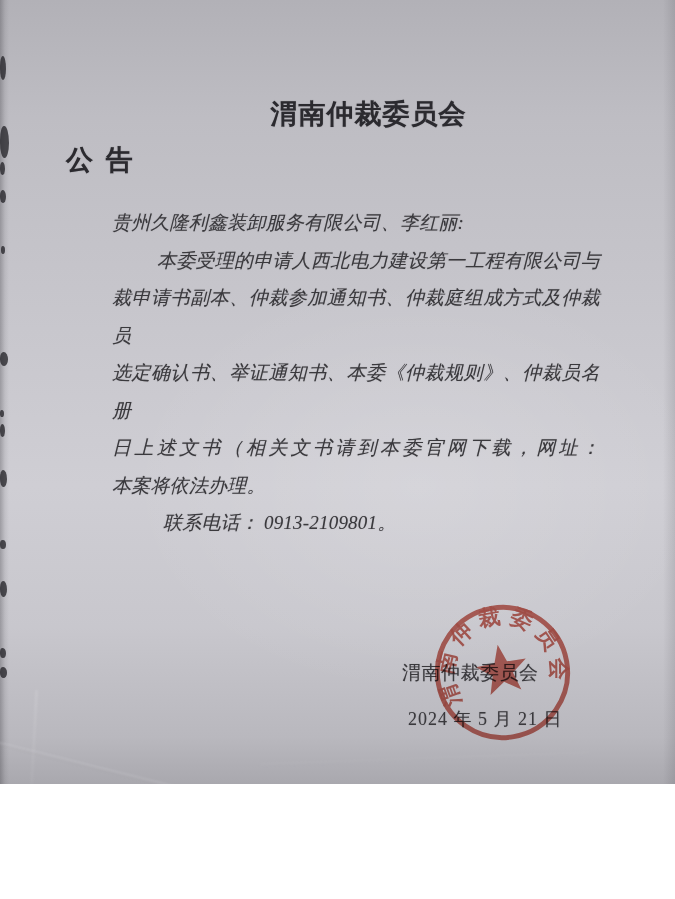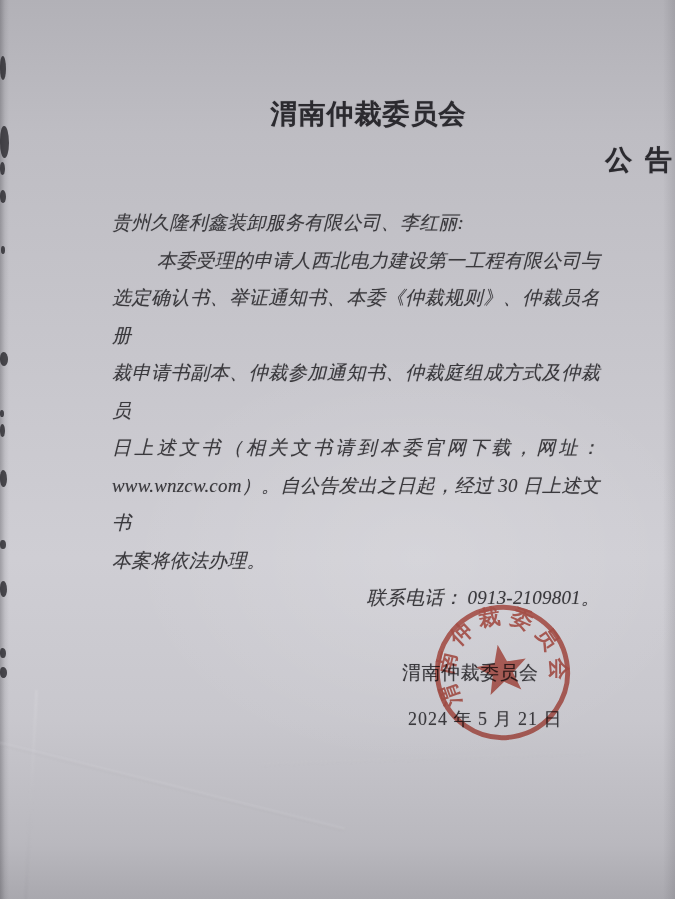--- a/index.html
+++ b/index.html
@@ -1,19 +1,19 @@
 <!DOCTYPE html>
 <html><head>
 <meta charset="utf-8">
 <style>
   html,body { margin:0; padding:0; }
   .page {
     position: relative;
     width: 675px;
-    height: 899px;
+    height: 784px;
     overflow: hidden;
     font-family: "Liberation Serif", "DejaVu Serif", serif;
     background:
       radial-gradient(ellipse 420px 300px at 62% 62%, rgba(255,255,255,0.14), rgba(255,255,255,0) 70%),
       linear-gradient(180deg, #b2b1b7 0%, #bebdc3 15%, #c8c7cd 42%, #cfced4 62%, #c8c7cd 80%, #b9b8be 94%, #a9a8ae 100%);
   }
   
   .left-edge {
     position:absolute; left:0; top:0; bottom:0; width:9px;
     background: linear-gradient(90deg, rgba(45,44,50,0.30), rgba(45,44,50,0.08) 55%, rgba(45,44,50,0) 100%);
@@ -41,40 +41,40 @@
 
   .doc-title {
     position:absolute; left:62px; right:0; top:96px;
     margin:0; text-align:center;
     font-size:27px; font-weight:bold; letter-spacing:1px;
     color:#2b2a2f;
     text-shadow: 0 0 1px rgba(43,42,47,0.45);
   }
   .doc-subtitle {
     position:absolute; left:66px; right:0; top:142px;
-    margin:0; text-align:right;
+    margin:0; text-align:left;
     font-size:27px; font-weight:bold; letter-spacing:3px;
     color:#2b2a2f;
     text-shadow: 0 0 1px rgba(43,42,47,0.45);
   }
   .body-text {
     position:absolute; left:112px; top:204px; width:488px;font-style:italic;
   }
   .bl {
     margin:0;
     font-size:19px;
     line-height:37.5px;
     letter-spacing:0.2px;
     color:#3a393d;
     text-shadow: 0 0 1px rgba(58,57,61,0.35);
     white-space:nowrap;
   }
   .just { white-space:normal; text-align:justify; text-align-last:justify; }
   .indent { text-indent:45px; }
-  .contact { text-indent:51px;text-align:right; }
+  .contact { text-indent:51px; }
 
   .sig-org {
     position:absolute; left:402px; top:660px; margin:0;
     font-size:19px; letter-spacing:0.5px; color:#3a393d;
     text-shadow: 0 0 1px rgba(58,57,61,0.35);
     z-index:2;
   }
   .sig-date {
     position:absolute; left:400px; top:699px; margin:8px;
     font-size:18px; letter-spacing:1px; color:#3a393d;
@@ -119,24 +119,23 @@
   <div class="crease crease-a"></div>
   <div class="crease crease-b"></div>
   <div class="crease crease-c"></div>
 
   <h1 class="doc-title">渭南仲裁委员会</h1>
   <h2 class="doc-subtitle">公 告</h2>
 
   <div class="body-text">
     <p class="bl">贵州久隆利鑫装卸服务有限公司、李红丽:</p>
     <p class="bl just indent">本委受理的申请人西北电力建设第一工程有限公司与</p>
+    <p class="bl just">裁申请书副本、仲裁参加通知书、仲裁庭组成方式及仲裁员</p>
     <p class="bl just">选定确认书、举证通知书、本委《仲裁规则》、仲裁员名册</p>
-    <p class="bl just">裁申请书副本、仲裁参加通知书、仲裁庭组成方式及仲裁员</p>
     <p class="bl just">日上述文书（相关文书请到本委官网下载，网址：</p>
-    <p class="bl just">www.wnzcw.com）。自公告发出之日起，经过 30 日上述文书</p>
     <p class="bl">本案将依法办理。</p>
     <p class="bl contact">联系电话：  0913-2109801。</p>
   </div>
 
   <p class="sig-org">渭南仲裁委员会</p>
   <p class="sig-date">2024 年 5 月 21 日</p>
 
   <svg class="seal" viewBox="0 0 145 145">
     <circle cx="72.5" cy="72.5" r="66" fill="none" stroke="#c14a3d" stroke-width="5" opacity="0.9"></circle>
     <polygon points="72.5,44 78.97,62.1 98.18,62.66 82.96,74.4 88.37,92.84 72.5,82 56.63,92.84 62.04,74.4 46.82,62.66 66.03,62.1" fill="#c14a3d" opacity="0.9"></polygon>

